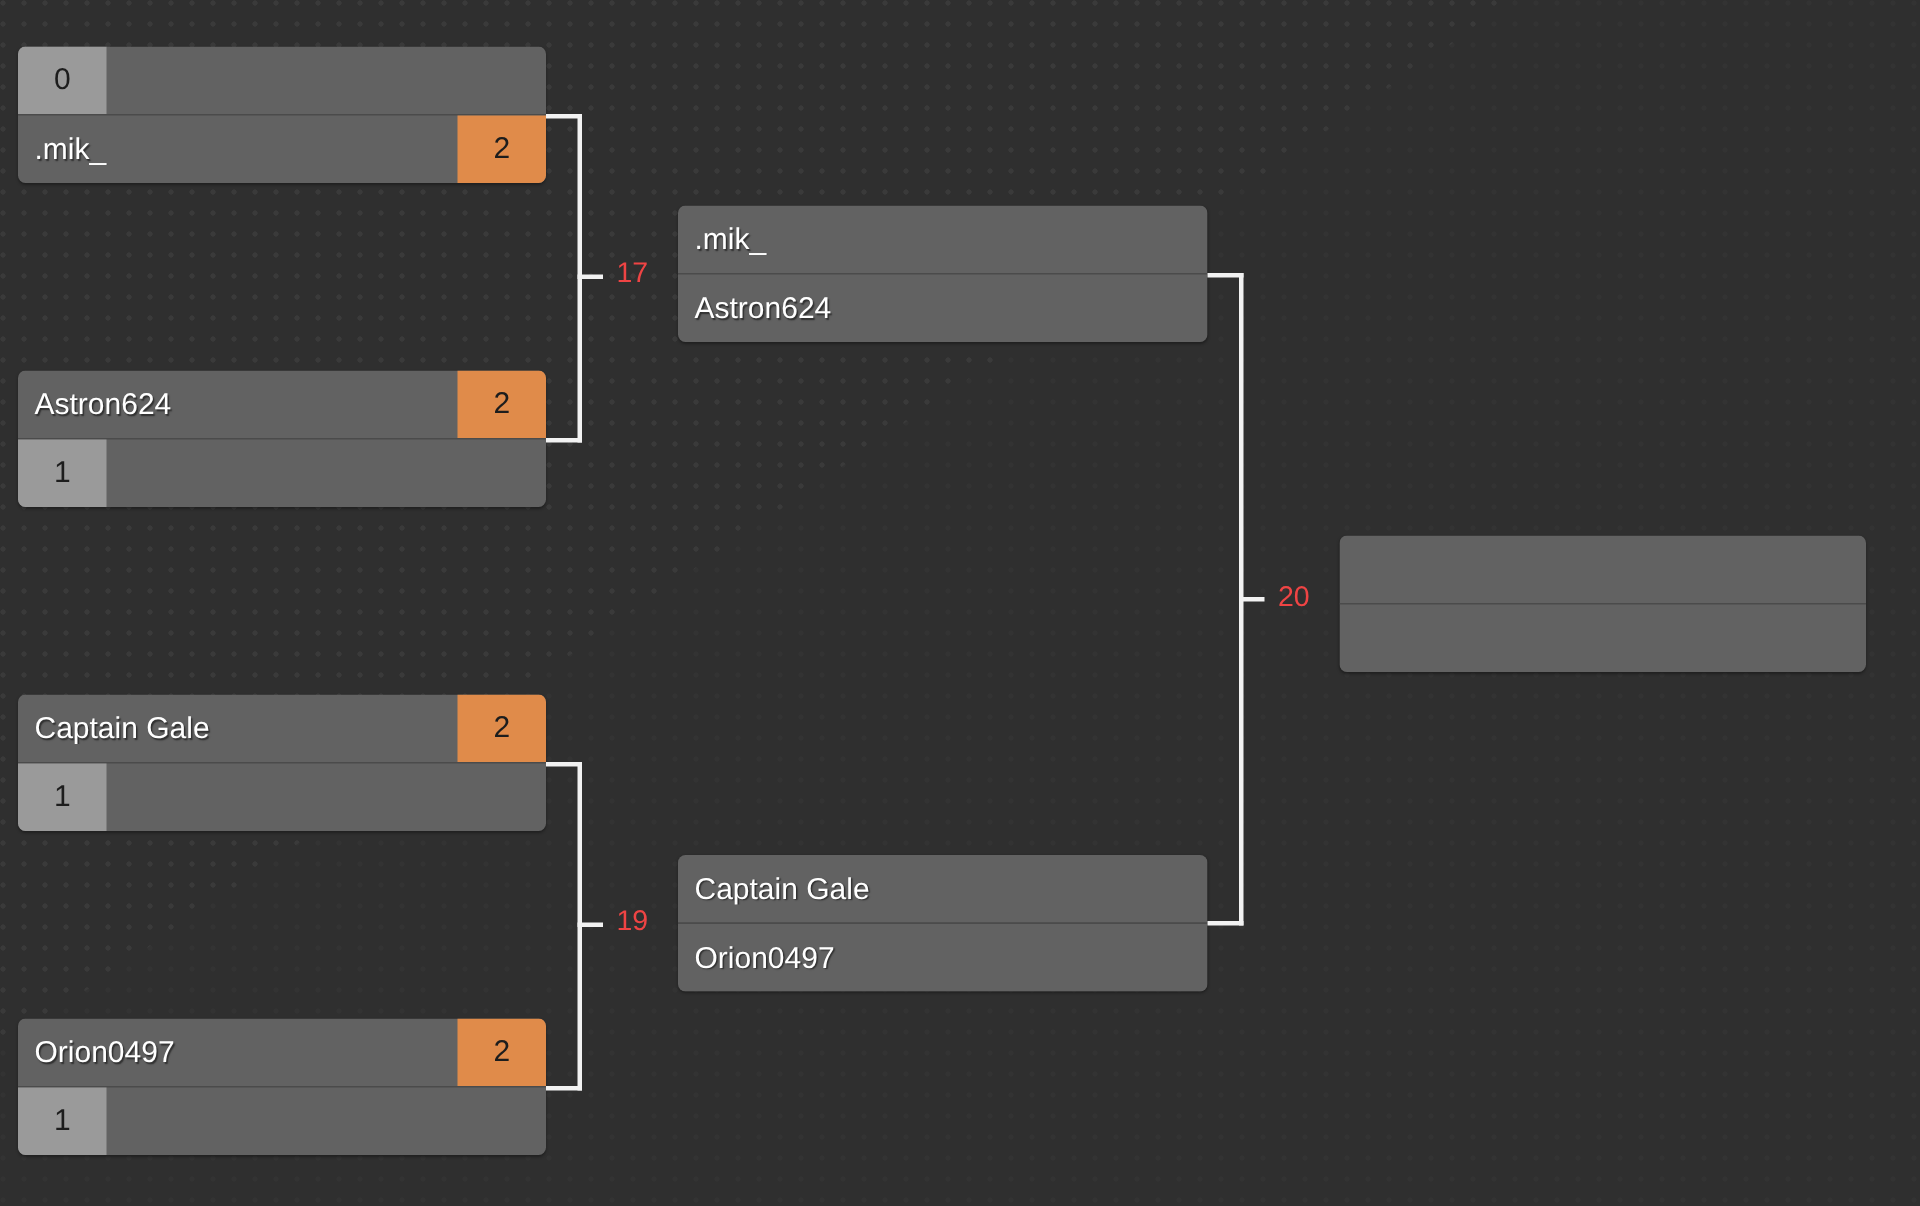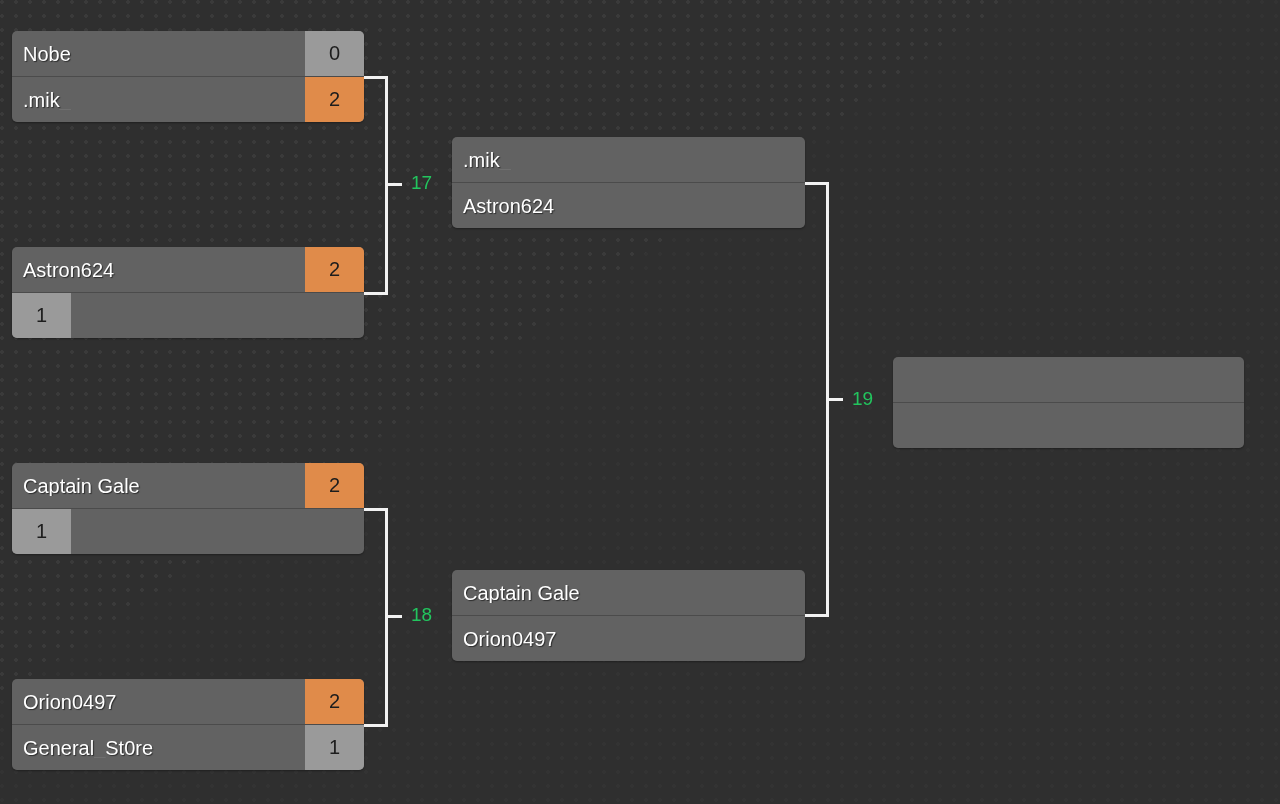--- a/index.html
+++ b/index.html
@@ -77,36 +77,35 @@
   
   .conn {
     position: absolute;
     background: #f2f2f2;
   }
   .conn-h { height: 3px; }
   .conn-v { width: 3px; }
 
   .matchnum {
     position: absolute;
-    color: #22c55e;
+    color: #ef4444;
     font-size: 19px;
     line-height: 1;
     white-space: nowrap;
   }
 </style>
 </head>
 <body>
 
 <div id="stage">
   <div id="dots"></div>
   <div id="dots2"></div>
 
   <div class="match" style="left:12px; top:31px; width:352px;">
     <div class="slot">
-      <span class="pname">Nobe</span>
       <span class="pscore lose">0</span>
     </div>
     <div class="slot divider-top">
       <span class="pname">.mik_</span>
       <span class="pscore win">2</span>
     </div>
   </div>
 
   <div class="match" style="left:12px; top:247px; width:352px;">
     <div class="slot">
@@ -127,36 +126,35 @@
       <span class="pscore lose">1</span>
     </div>
   </div>
 
   <div class="match" style="left:12px; top:679px; width:352px;">
     <div class="slot">
       <span class="pname">Orion0497</span>
       <span class="pscore win">2</span>
     </div>
     <div class="slot divider-top">
-      <span class="pname">General_St0re</span>
       <span class="pscore lose">1</span>
     </div>
   </div>
 
   <div class="conn conn-h" style="left:364px; top:76px;  width:24px;"></div>
   <div class="conn conn-h" style="left:364px; top:292px; width:24px;"></div>
   <div class="conn conn-v" style="left:385px; top:76px; height:219px;"></div>
   <div class="conn conn-h" style="left:385px; top:183px; width:17px;"></div>
   <div class="matchnum" style="left:411px; top:173px;">17</div>
 
   <div class="conn conn-h" style="left:364px; top:508px; width:24px;"></div>
   <div class="conn conn-h" style="left:364px; top:724px; width:24px;"></div>
   <div class="conn conn-v" style="left:385px; top:508px; height:219px;"></div>
   <div class="conn conn-h" style="left:385px; top:615px; width:17px;"></div>
-  <div class="matchnum" style="left:411px; top:605px;">18</div>
+  <div class="matchnum" style="left:411px; top:605px;">19</div>
 
   <div class="match" style="left:452px; top:137px; width:353px;">
     <div class="slot">
       <span class="pname">.mik_</span>
       <span class="pscore none"></span>
     </div>
     <div class="slot divider-top">
       <span class="pname">Astron624</span>
       <span class="pscore none"></span>
     </div>
@@ -170,21 +168,21 @@
     <div class="slot divider-top">
       <span class="pname">Orion0497</span>
       <span class="pscore none"></span>
     </div>
   </div>
 
   <div class="conn conn-h" style="left:805px; top:182px; width:24px;"></div>
   <div class="conn conn-h" style="left:805px; top:614px; width:24px;"></div>
   <div class="conn conn-v" style="left:826px; top:182px; height:435px;"></div>
   <div class="conn conn-h" style="left:826px; top:398px; width:17px;"></div>
-  <div class="matchnum" style="left:852px; top:389px;">19</div>
+  <div class="matchnum" style="left:852px; top:389px;">20</div>
 
   <div class="match" style="left:893px; top:357px; width:351px;">
     <div class="slot">
       <span class="pname"></span>
       <span class="pscore none"></span>
     </div>
     <div class="slot divider-top">
       <span class="pname"></span>
       <span class="pscore none"></span>
     </div>

